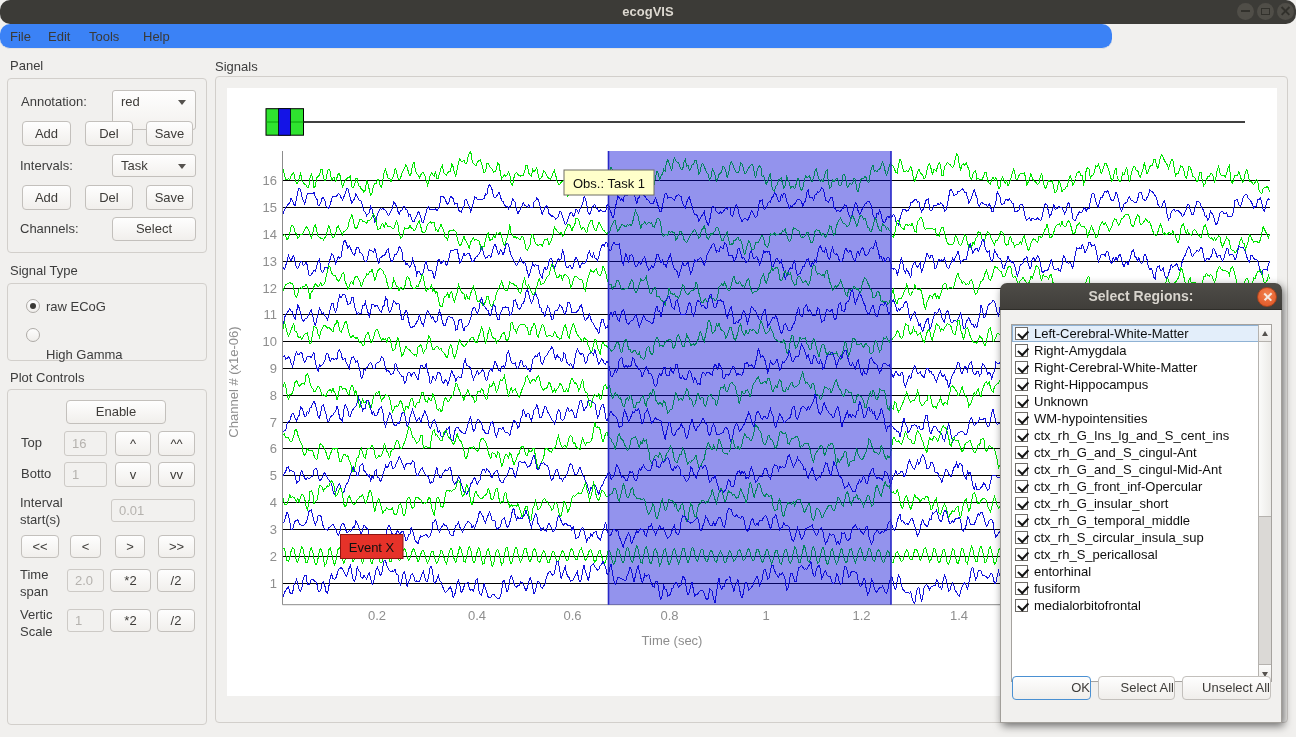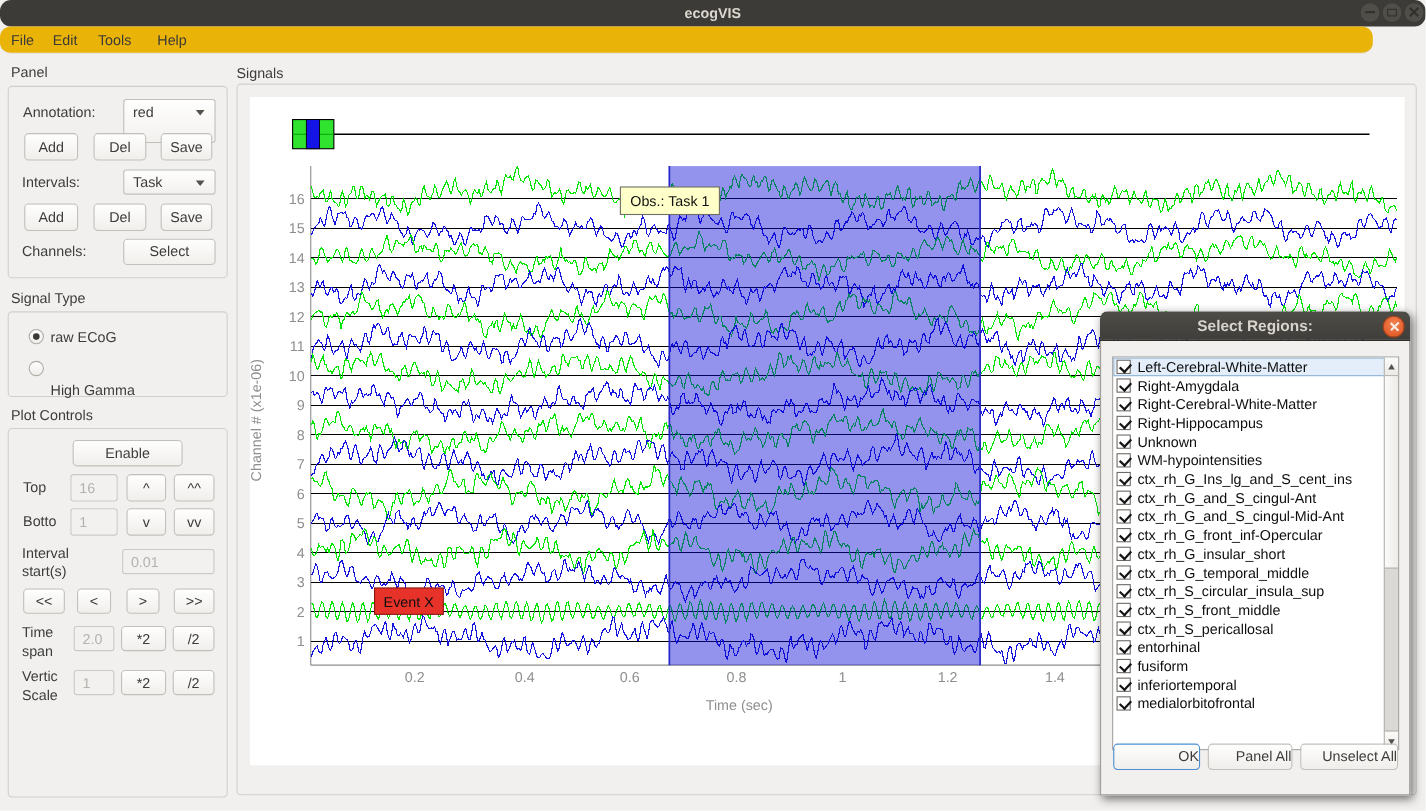--- a/index.html
+++ b/index.html
@@ -3,21 +3,21 @@
 * { margin:0; padding:0; box-sizing:border-box; }
 html,body { width:1296px; height:737px; overflow:hidden; }
 body { font-family:"Liberation Sans", sans-serif; background:#f1f0ee; position:relative; }
 .abs { position:absolute;border-radius:10px; }
 #titlebar { left:0; top:0; width:1296px; height:24px; background:#3c3b37; }
 #titlebar .t { position:absolute; left:0; right:0; top:4px; text-align:center; color:#dcd8d0;
   font-weight:bold; font-size:13px; }
 .wbtn { position:absolute; top:2.5px; width:17px; height:17px; border-radius:50%;
   background:#504e48; }
 .wbtn i { position:absolute; background:#32312c; }
-#menubar { left:0; top:24px; width:1248px; height:25px; background:#eab308; border-bottom:1px solid #e7e5e2;text-align:center; }
+#menubar { left:0; top:24px; width:1112px; height:25px; background:#3b82f6; border-bottom:1px solid #e7e5e2;text-align:center; }
 .mi { position:absolute; top:5px; font-size:13px; color:#3a3a38; }
 .glabel { position:absolute; font-size:13px; color:#3c3c3c; }
 .gbox { position:absolute; border:1px solid #d2cfcb; border-radius:4px; }
 .btn { position:absolute; border:1px solid #c3c0bc; border-radius:4px;
   background:linear-gradient(#fefefe,#f1efec); font-size:13px; color:#3e3c39;
   text-align:center; }
 .inp { position:absolute; border:1px solid #cdcac6; border-radius:3px;
   background:#f2f1ef; font-size:13px; color:#b5b2ae; padding-left:7px; }
 .combo { position:absolute; border:1px solid #c3c0bc; border-radius:3px;
   background:linear-gradient(#fefefe,#f3f1ee); font-size:13px; color:#3e3c39; padding-left:8px; }
@@ -272,48 +272,40 @@
 <div class="lrow">
           <span class="cb"></span>
           <span class="rt">ctx_rh_G_temporal_middle</span>
         </div>
 <div class="lrow">
           <span class="cb"></span>
           <span class="rt">ctx_rh_S_circular_insula_sup</span>
         </div>
 <div class="lrow">
           <span class="cb"></span>
-          <span class="rt">ctx_rh_S_front_middle</span>
-        </div>
-<div class="lrow">
-          <span class="cb"></span>
           <span class="rt">ctx_rh_S_pericallosal</span>
         </div>
 <div class="lrow">
           <span class="cb"></span>
           <span class="rt">entorhinal</span>
         </div>
 <div class="lrow">
           <span class="cb"></span>
           <span class="rt">fusiform</span>
-        </div>
-<div class="lrow">
-          <span class="cb"></span>
-          <span class="rt">inferiortemporal</span>
         </div>
 <div class="lrow">
           <span class="cb"></span>
           <span class="rt">medialorbitofrontal</span>
         </div>
       <div id="sbar">
         <div class="sbtn" style="top:0">
             <span class="tri-up"></span>
           </div>
         <div id="sthumb"></div>
         <div class="sbtn" style="top:339px;border-top:1px solid #b5b2ae;border-bottom:none">
             <span class="tri-dn"></span>
           </div>
       </div>
     </div>
     <div class="dbtn" style="left:11px;width:79px;border:1px solid #4a90d2">OK</div>
-    <div class="dbtn" style="left:97px;width:77px">Panel All</div>
+    <div class="dbtn" style="left:97px;width:77px">Select All</div>
     <div class="dbtn" style="left:181px;width:89px">Unselect All</div>
   </div>
 </div>
 </body></html>

